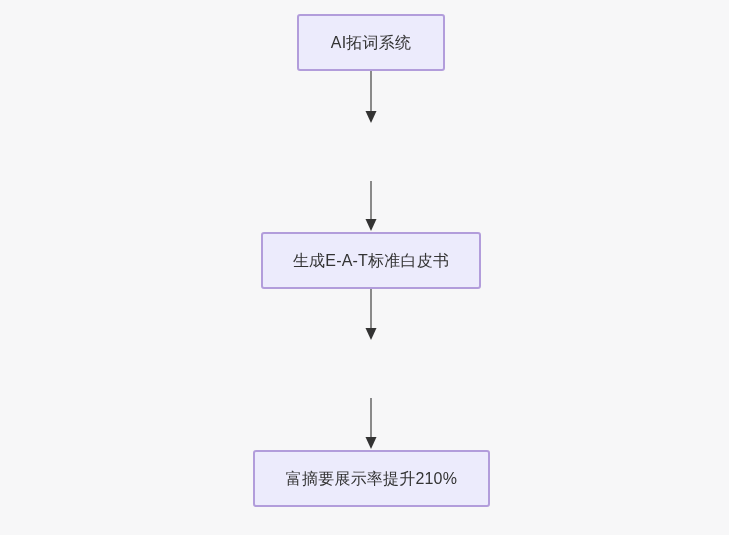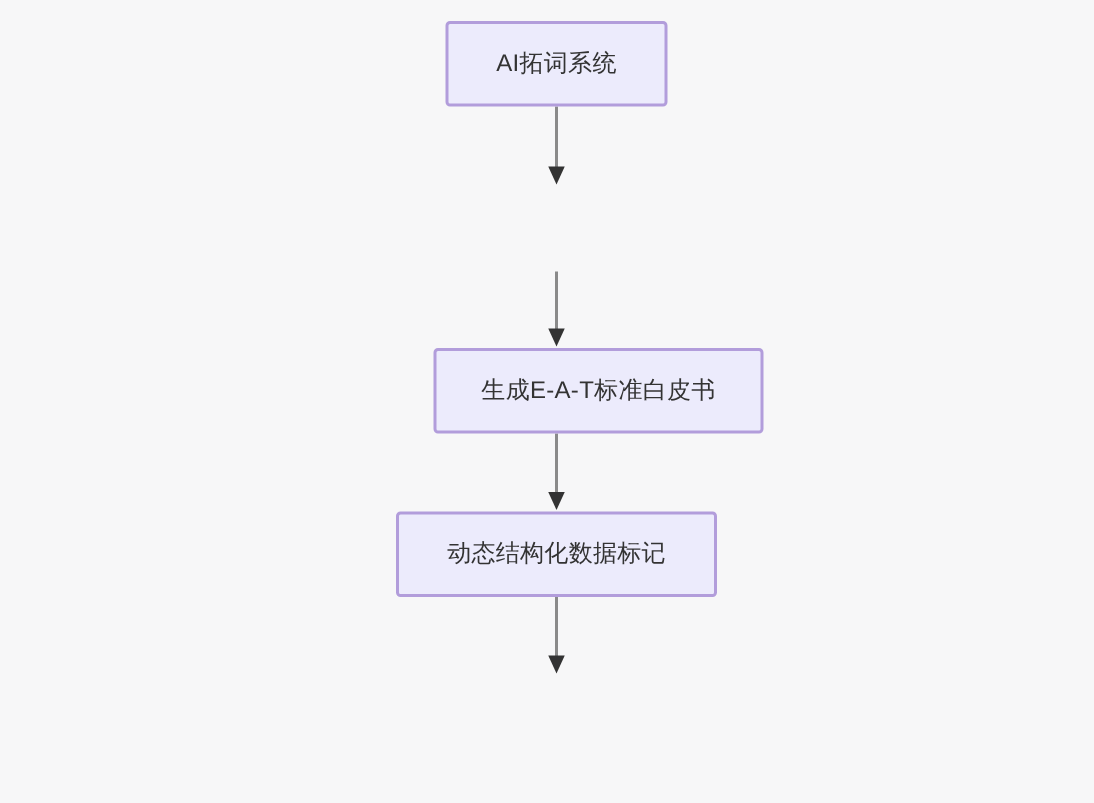--- a/index.html
+++ b/index.html
@@ -34,21 +34,21 @@
     font-size: 16px;
     line-height: 1.2;
     letter-spacing: 0.2px;
     white-space: nowrap;
     text-align: center;
   }
 
   
   .node-0 { left: 297px; top: 14px;  width: 148px; height: 57px; }
   .node-1 { left: 276px; top: 124px; width: 190px; height: 57px; }
-  .node-2 { left: 261px; top: 232px; width: 220px; height: 57px; margin-left: 28px; }
+  .node-2 { left: 261px; top: 232px; width: 220px; height: 57px; }
   .node-3 { left: 264px; top: 341px; width: 214px; height: 57px; }
   .node-4 { left: 253px; top: 450px; width: 237px; height: 57px; }
 
   .connector {
     position: absolute;
     left: 0;
     top: 0;
     width: 729px;
     height: 535px;
     pointer-events: none;
@@ -92,18 +92,18 @@
 
   <div class="node node-0">
     <span>AI拓词系统</span>
   </div>
 
 
   <div class="node node-2">
     <span>生成E-A-T标准白皮书</span>
   </div>
 
-  <div class="node node-3">
-    <span>动态结构化数据标记</span>
+
+  <div class="node node-4">
+    <span>富摘要展示率提升210%</span>
   </div>
-
 
 </div>
 
 </body></html>

